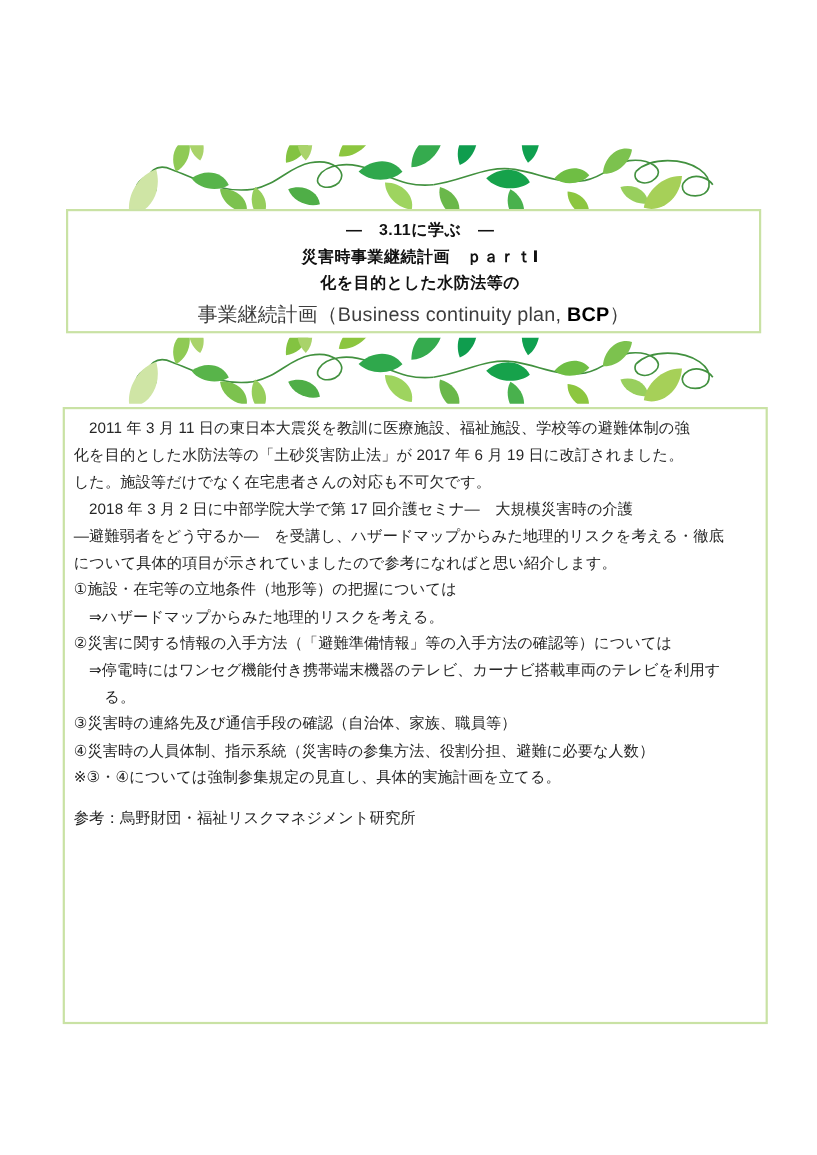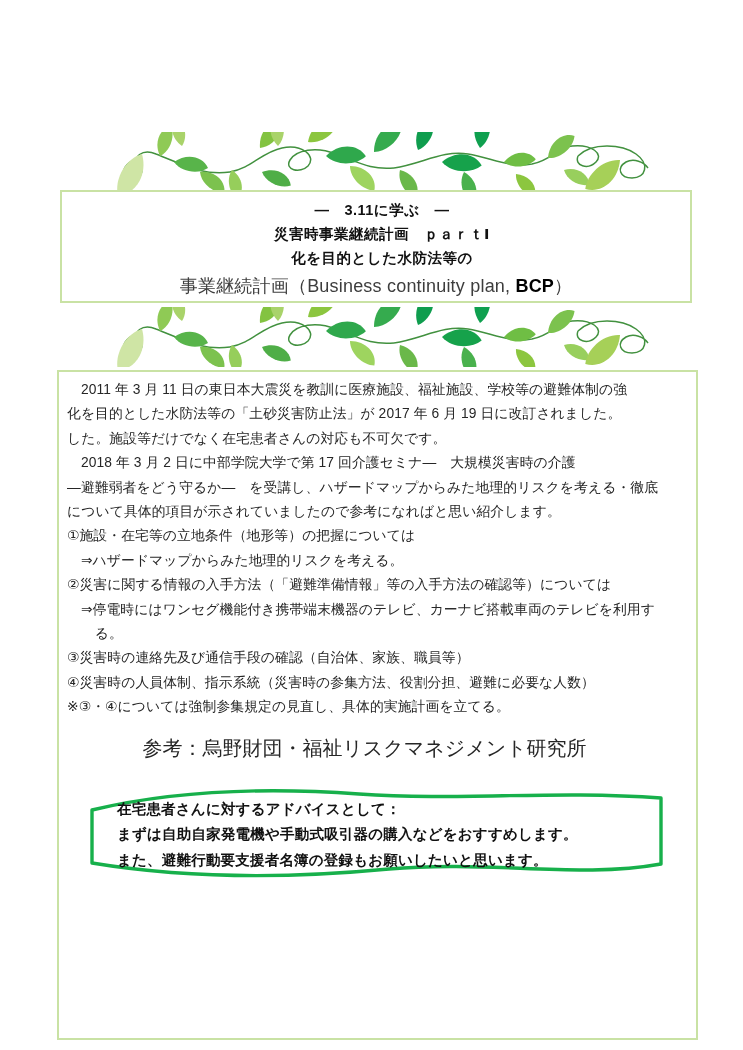--- a/index.html
+++ b/index.html
@@ -20,31 +20,31 @@
     position:absolute;left:60px;top:190px;width:632px;height:113px;
     box-sizing:border-box;border:2px solid #c9e2a4;background:#ffffff;
     text-align:center;
   }
   .title-line{font-weight:bold;font-size:14.5px;line-height:24.2px;color:#111111;letter-spacing:.5px;padding-left:12px;}
   .title-line:first-child{margin-top:6px;}
   .subtitle{margin-top:3px;font-size:18px;line-height:24px;color:#3d3d3d;letter-spacing:.2px;}
   .subtitle b{color:#000000;}
   
   .body-box{
-    position:absolute;left:57px;top:370px;width:641px;height:670px;
+    position:absolute;left:57px;top:370px;width:641px;height:561px;
     box-sizing:border-box;border:2px solid #c9e2a4;background:#ffffff;
     padding:6px 10px 0 8px;
   }
   .body-line{
     font-size:13.8px;line-height:24.4px;white-space:pre-wrap;
     color:#262626;letter-spacing:.1px;
   }
   .reference{
-    margin-top:15px;text-align:center;padding-right:24px;
-    font-size:20px;color:#262626;
+    margin-top:15px;text-align:left;padding-right:24px;
+    font-size:14px;color:#262626;
   }
   
   .advice-box{position:absolute;left:89px;top:784px;width:576px;height:104px;}
   .advice-box svg{position:absolute;left:0;top:0;}
   .advice-text{position:absolute;left:28px;top:13px;}
   .advice-line{font-size:14.5px;font-weight:bold;line-height:25.3px;color:#111111;letter-spacing:.2px;}
 </style>
 </head>
 <body>
 
@@ -113,24 +113,14 @@
     <div class="body-line">　⇒ハザードマップからみた地理的リスクを考える。</div>
     <div class="body-line">②災害に関する情報の入手方法（「避難準備情報」等の入手方法の確認等）については</div>
     <div class="body-line">　⇒停電時にはワンセグ機能付き携帯端末機器のテレビ、カーナビ搭載車両のテレビを利用す</div>
     <div class="body-line">　　る。</div>
     <div class="body-line">③災害時の連絡先及び通信手段の確認（自治体、家族、職員等）</div>
     <div class="body-line">④災害時の人員体制、指示系統（災害時の参集方法、役割分担、避難に必要な人数）</div>
     <div class="body-line">※③・④については強制参集規定の見直し、具体的実施計画を立てる。</div>
     <div class="reference">参考：烏野財団・福祉リスクマネジメント研究所</div>
   </div>
 
-  <div class="advice-box">
-    <svg width="576" height="104" viewBox="0 0 576 104">
-      <path d="M3 26 C70 10 160 2 270 10 C370 17 465 6 572 14 L572 80 C490 95 400 76 300 85 C205 94 100 95 3 79 Z" fill="#ffffff" stroke="#17b04b" stroke-width="3.4" stroke-linejoin="round"></path>
-    </svg>
-    <div class="advice-text">
-      <div class="advice-line">在宅患者さんに対するアドバイスとして：</div>
-      <div class="advice-line">まずは自助自家発電機や手動式吸引器の購入などをおすすめします。</div>
-      <div class="advice-line">また、避難行動要支援者名簿の登録もお願いしたいと思います。</div>
-    </div>
-  </div>
 
 </div>
 
 </body></html>

